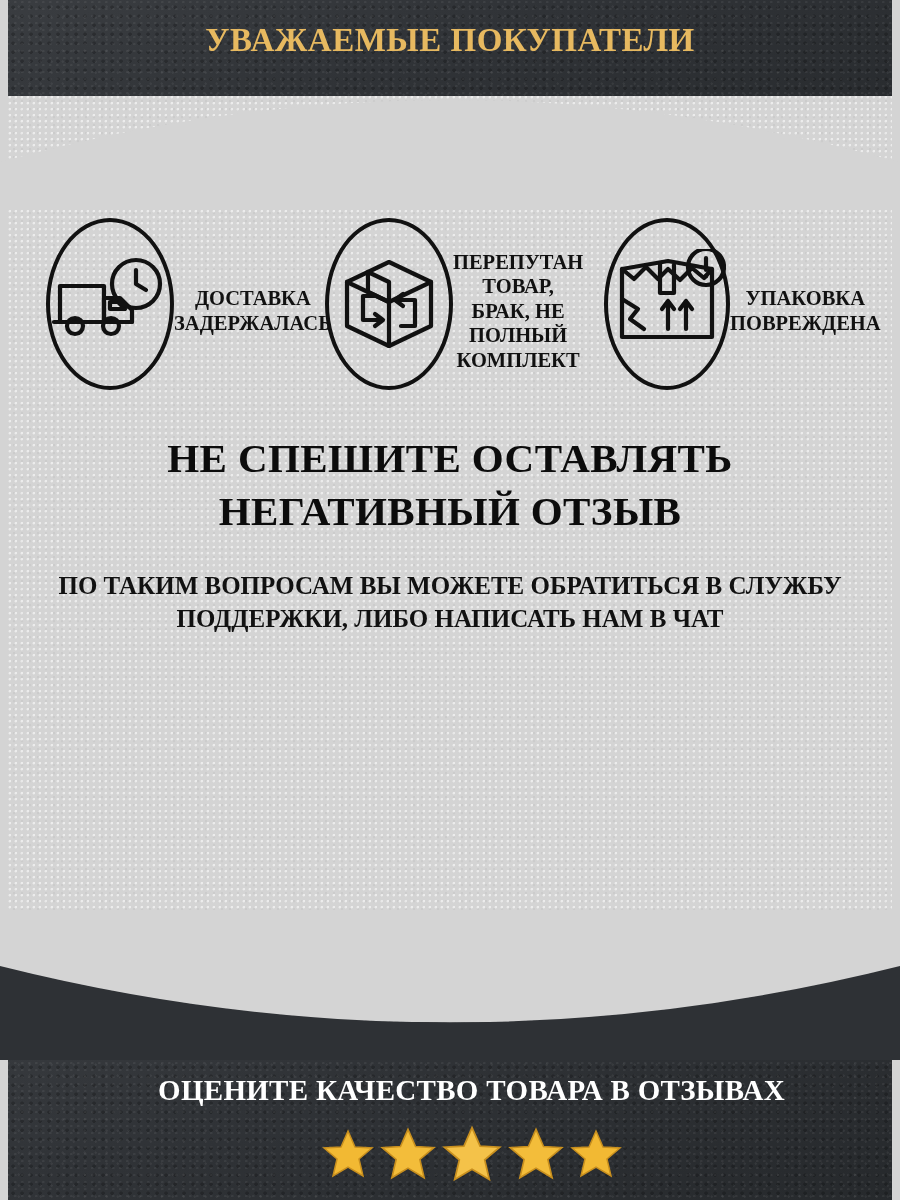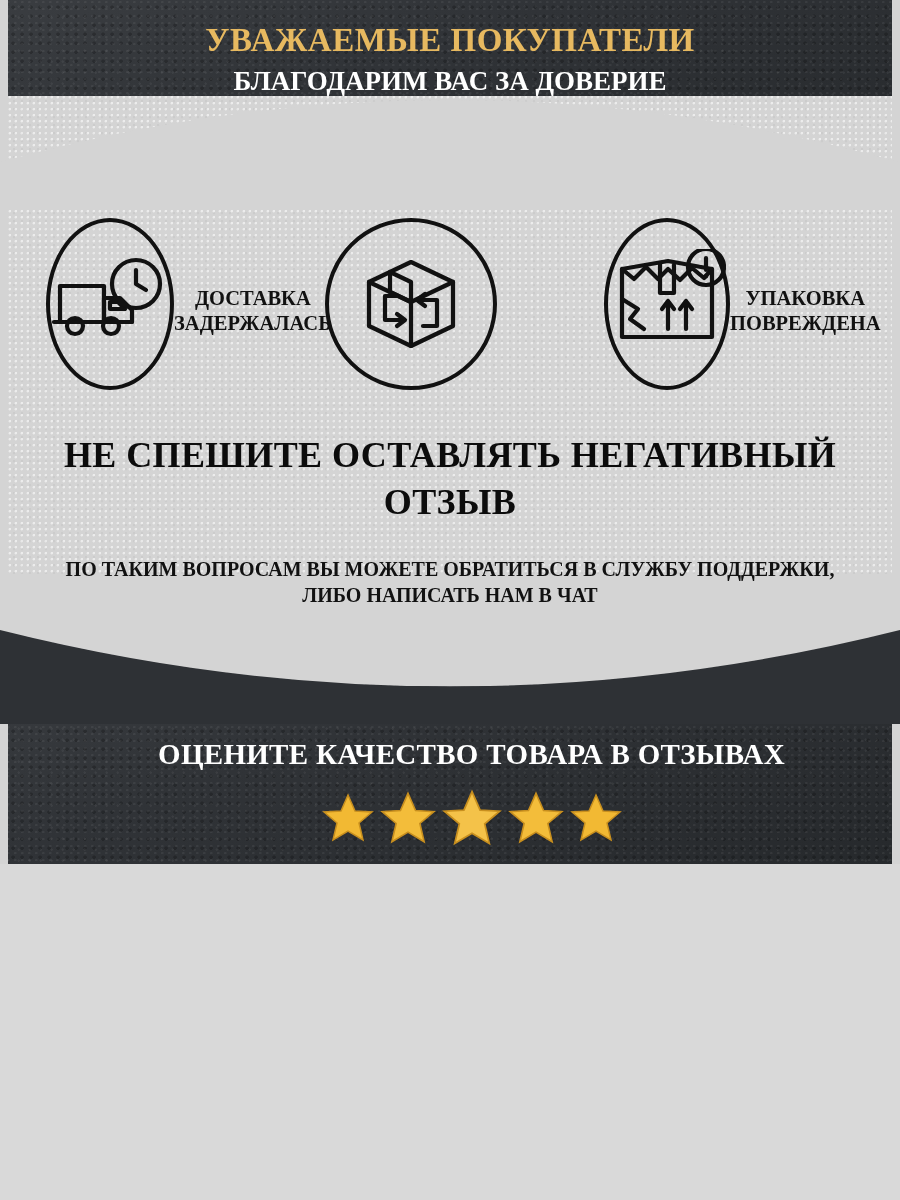--- a/index.html
+++ b/index.html
@@ -12,21 +12,21 @@
 
   body {
     font-family: "Liberation Serif", "DejaVu Serif", serif;
     background: #d9d9d9;
     position: relative;
   }
 
   #card {
     position: relative;
     width: 900px;
-    height: 864px;
+    height: 1200px;
     background:
       repeating-linear-gradient(115deg, rgba(255,255,255,0.025) 0 2px, rgba(0,0,0,0.02) 2px 4px),
       #2f3236;
     overflow: hidden;
   }
 
   
   .dark-band {
     position: absolute;
     left: 0;
@@ -142,31 +142,31 @@
     font-size: 20.5px;
     font-weight: bold;
     line-height: 1.2;
     text-transform: uppercase;
     color: #111;
   }
 
   
   #headline {
     margin-top: 42px;
-    font-size: 36px;
+    font-size: 41px;
     font-weight: bold;
     line-height: 1.3;
     text-transform: uppercase;
     color: #0c0c0c;
     letter-spacing: 0.4px;
   }
 
   #support {
     margin-top: 30px;
-    font-size: 20px;
+    font-size: 25px;
     font-weight: bold;
     line-height: 1.32;
     text-transform: uppercase;
     color: #111;
   }
 
   
   #footer {
     position: absolute;
     bottom: 18px;
@@ -222,21 +222,20 @@
     <path d="M0,150 L0,120 Q510,-40 1020,120 L1020,150 Z" fill="#D4D4D4"></path>
   </svg>
 
   <svg class="curve" id="curve-bottom" viewBox="0 0 1020 150" preserveAspectRatio="none">
     <path d="M0,0 L0,40 Q510,185 1020,40 L1020,0 Z" fill="#D4D4D4"></path>
     <path d="M0,40 Q510,185 1020,40 L1020,150 L0,150 Z" fill="#2E3135"></path>
   </svg>
 
   <div id="header">
     <div class="line1">УВАЖАЕМЫЕ ПОКУПАТЕЛИ</div>
-    <div class="line2">БЛАГОДАРИМ ВАС ЗА ДОВЕРИЕ</div>
   </div>
 
   <div id="body-content">
 
 
     <div id="icons">
 
       <div class="icon-col">
         <div class="circle">
           <span>
@@ -272,20 +271,21 @@
 
               <path d="M39 24 L39 44 L60 54 L60 34 Z"></path>
 
               <path d="M46 48 L34 48 L34 72 L52 72"></path>
               <path d="M46 66 L54 72 L46 78"></path>
               <path d="M72 78 L86 78 L86 52 L68 52"></path>
               <path d="M74 46 L66 52 L74 58"></path>
             </svg>
           </span>
         </div>
+        <div class="icon-caption">ПЕРЕПУТАН ТОВАР, БРАК, НЕ ПОЛНЫЙ КОМПЛЕКТ</div>
       </div>
 
       <div class="icon-col">
         <div class="circle">
           <span>
             <svg width="118" height="106" viewBox="0 0 118 106" fill="none" stroke="#111" stroke-width="4.2" stroke-linecap="round" stroke-linejoin="round">
 
               <path d="M14 20 L60 12 L104 20 L104 88 L14 88 Z"></path>
 
               <path d="M14 20 L26 30 L38 18 L50 30 L60 20 L72 31 L84 19 L96 29 L104 20"></path>

